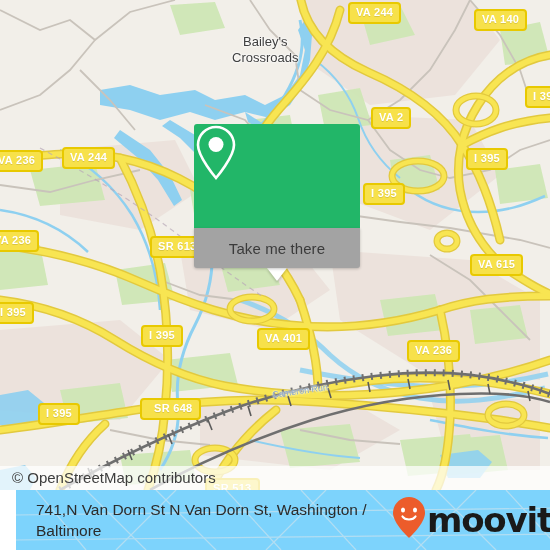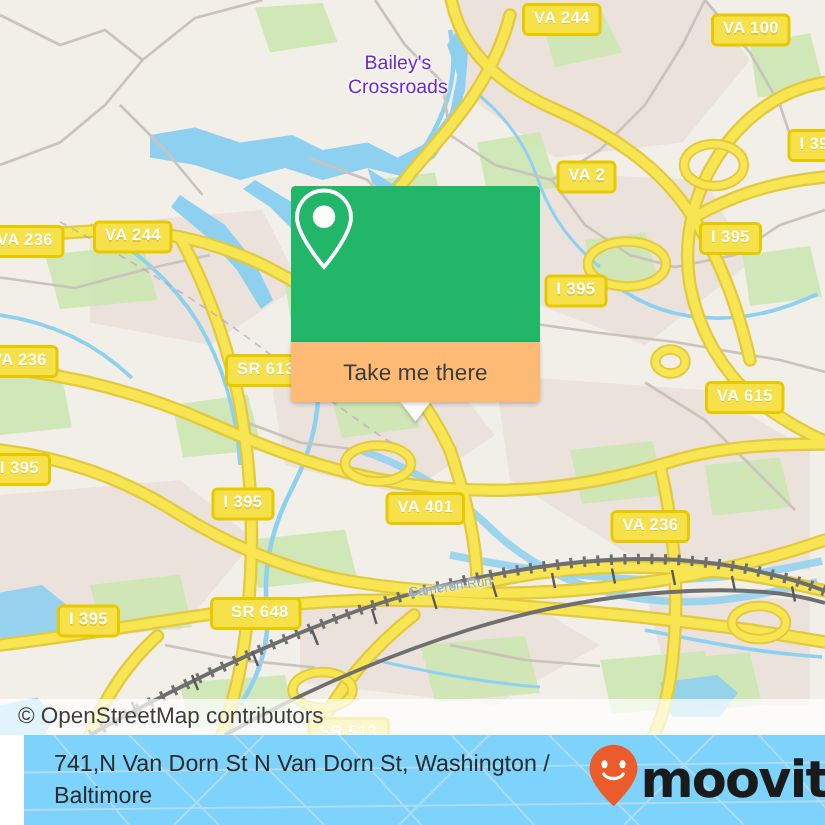--- a/index.html
+++ b/index.html
@@ -40,21 +40,21 @@
     font-size: 11px;
     line-height: 13px;
     padding: 2px 6px 3px 6px;
     letter-spacing: .3px;
     text-shadow: 0 1px 0 rgba(0,0,0,.12);
     white-space: nowrap;
     font-family: "Liberation Sans", sans-serif;
   }
   .place-label {
     position: absolute;
-    color: #6d28d9;
+    color: #404040;
     font-size: 13px;
     font-weight: normal;
     text-align: center;
     line-height: 16px;
     text-shadow: 0 0 3px #fff, 0 0 3px #fff, 0 0 2px #fff;
     white-space: nowrap;
   }
   .water-label {
     position: absolute;
     color: #8aa9c4;
@@ -92,21 +92,21 @@
     background: #22b668;
     border-radius: 3px 3px 0 0;
     display: flex;
     align-items: center;
     justify-content: center;
   }
   .callout-green svg { display:block; }
   .callout-white {
     width: 166px;
     height: 40px;
-    background: #fdba74;
+    background: #a3a3a3;
     border-radius: 0 0 3px 3px;
     display: flex;
     align-items: center;
     justify-content: center;
     box-shadow: 0 1px 3px rgba(0,0,0,.22);
     position: relative;
     z-index: 2;
   }
   .callout-white span {
     color: #3b3b3b;
@@ -368,21 +368,21 @@
     </svg>
 
     <div class="place-label" style="left:232px; top:34px;">
       <div>Bailey's</div>
       <div>Crossroads</div>
     </div>
 
     <div class="water-label" style="left:272px; top:386px; transform:rotate(-8deg);">Cameron Run</div>
 
     <div class="shield" style="left:348px; top:2px;">VA 244</div>
-    <div class="shield" style="left:474px; top:9px;">VA 100</div>
+    <div class="shield" style="left:474px; top:9px;">VA 140</div>
     <div class="shield" style="left:371px; top:107px;">VA 2</div>
     <div class="shield" style="left:525px; top:86px;">I 395</div>
     <div class="shield" style="left:466px; top:148px;">I 395</div>
     <div class="shield" style="left:363px; top:183px;">I 395</div>
     <div class="shield" style="left:62px; top:147px;">VA 244</div>
     <div class="shield" style="left:-10px; top:150px;">VA 236</div>
     <div class="shield" style="left:-14px; top:230px;">VA 236</div>
     <div class="shield" style="left:150px; top:236px;">SR 613</div>
     <div class="shield" style="left:470px; top:254px;">VA 615</div>
     <div class="shield" style="left:237px; top:328px;margin-left:20px;">VA 401</div>

